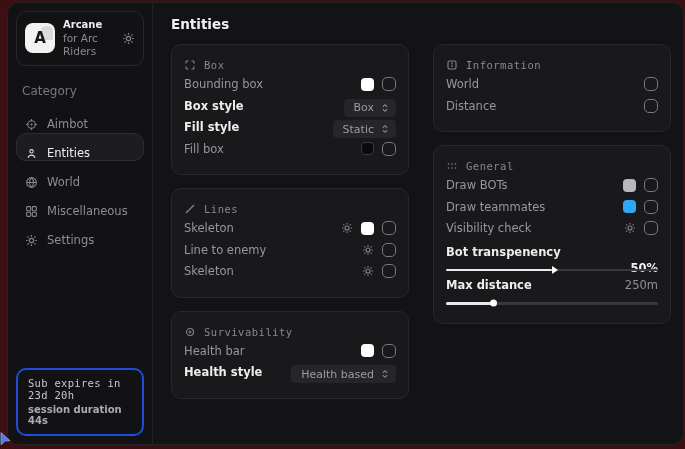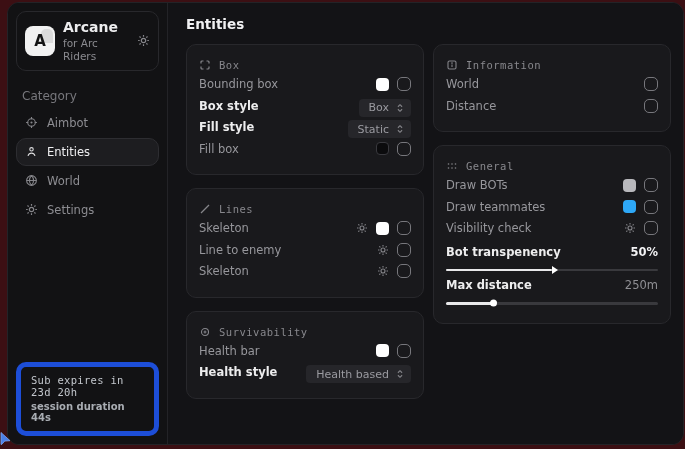--- a/index.html
+++ b/index.html
@@ -20,46 +20,46 @@
   }
   .logo {
     width:30px; height:30px; border-radius:8px; background:#f2f2f2;
     display:flex; align-items:center; justify-content:center;
     color:#141414; font-weight:bold; font-size:15px; position:relative; overflow:hidden;
   }
   .logo::after{ content:""; position:absolute; right:2px; top:3px; width:12px; height:14px;
     background:#c9c9c9; border-radius:5px 5px 0 0; opacity:.55; }
   .logo span{ position:relative; z-index:1; }
   .brand-text { flex:1; line-height:1.25; }
-  .brand-title { color:#ececee; font-size:14px; font-weight:bold; }
+  .brand-title { color:#ececee; font-size:10px; font-weight:bold; }
   .brand-sub { color:#8b8b90; font-size:10.5px; }
   .icon { display:inline-flex; align-items:center; justify-content:center; color:#85858a; }
   .icon svg { display:block; }
 
   .cat-label { color:#77777c; font-size:12px; margin:10px 14px 6px; }
 
   .nav { display:flex; flex-direction:column; padding:0 8px; }
   .nav-item {
-    display:flex; align-items:center; gap:9px; height:28px; padding:0 8px;
+    display:flex; align-items:flex-end; gap:9px; height:28px; padding:0 8px;
     color:#8d8d92; font-size:11.5px; border-radius:10px; border:1px solid transparent;
     margin-bottom:1px; cursor:default;
   }
   .nav-item.selected { background:#1d1d20; border-color:#2d2d31; color:#efeff1; }
 
   .sidebar-footer {
-    margin:auto 8px 8px; padding:7px 10px 8px; border:5px solid #1d4ed8; border-radius:10px;
+    margin:auto 8px 8px; padding:7px 10px 8px; border:2px solid #1d4ed8; border-radius:10px;
   }
   .sub-line1 { font-family:"DejaVu Sans Mono","Liberation Mono",monospace;
     color:#c3c7cd; font-size:10.5px; letter-spacing:.3px; }
   .sub-line2 { color:#a9adb3; font-size:10px; margin-top:3px; font-weight:bold; }
 
   
   .main { flex:1; background:#131316; border-left:1px solid #232327; padding:13px 12px 12px 18px; }
   .page-title { color:#f0f0f2; font-size:13.5px; font-weight:bold; margin-bottom:12px; }
-  .columns { display:flex; gap:9px; }
+  .columns { display:flex; gap:24px; }
   .col { width:238px; display:flex; flex-direction:column; gap:13px; }
 
   .panel { background:#19191c; border:1px solid #28282c; border-radius:10px; padding:10px 12px 11px; }
   .panel-header { display:flex; align-items:center; gap:8px; height:20px; margin-bottom:2px;
     color:#88888d; font-family:"DejaVu Sans Mono","Liberation Mono",monospace; font-size:10.5px; letter-spacing:.5px; }
 
   .row { display:flex; align-items:flex-start; height:21.5px; }
   .row-label { flex:1; font-size:11.5px; color:#97979c; }
   .row-label.bright { color:#ededee; font-weight:700; }
   .controls { display:flex; align-items:center; gap:8px; }
@@ -72,21 +72,21 @@
 
   .checkbox { width:14px; height:14px; border:1.5px solid #77777c; border-radius:5px; background:transparent; }
 
   .dropdown {
     display:flex; align-items:center; gap:6px; background:#26262a; border-radius:4px;
     height:18px; padding:0 6px 0 10px; color:#9a9aa0; font-size:11px;
   }
 
   .slider-row { margin-top:2px; }
   .slider-value { font-size:11.5px; color:#8f8f94; }
-  .slider-value.bright { color:#f2f2f4; font-weight:600; }
+  .slider-value.bright { color:#f2f2f4; font-weight:600;margin-top:16px; }
   .slider-track { position:relative; height:2.5px; background:#39393d; border-radius:2px; margin:6px 0 7px; }
   .slider-fill { position:absolute; left:0; top:0; bottom:0; background:#e8e8ea; border-radius:2px; }
   .thumb-arrow { position:absolute; right:-6px; top:50%; transform:translateY(-50%);
     width:0; height:0; border-top:4px solid transparent; border-bottom:4px solid transparent; border-left:6px solid #ffffff; }
   .thumb-dot { position:absolute; right:-4px; top:50%; transform:translateY(-50%);
     width:7px; height:7px; border-radius:50%; background:#ffffff; }
 
   .cursor { position:absolute; left:0; bottom:0; z-index:9; }
 </style>
 </head>
@@ -139,20 +139,31 @@
       <div class="nav-item">
         <span class="icon">
           <svg width="13" height="13" viewBox="0 0 24 24" fill="none" stroke="currentColor" stroke-width="2">
             <circle cx="12" cy="12" r="9"></circle>
               <path d="M3 12h18M12 3c2.6 2.5 3.8 5.6 3.8 9S14.6 18.5 12 21M12 3C9.4 5.5 8.2 8.6 8.2 12s1.2 6.5 3.8 9"></path>
           </svg>
         </span>
         <span>World</span>
       </div>
 
+      <div class="nav-item">
+        <span class="icon">
+          <svg width="13" height="13" viewBox="0 0 24 24" fill="none" stroke="currentColor" stroke-width="2">
+            <rect x="3" y="3" width="7.5" height="7.5" rx="1.5"></rect>
+              <rect x="13.5" y="3" width="7.5" height="7.5" rx="1.5"></rect>
+            <rect x="3" y="13.5" width="7.5" height="7.5" rx="1.5"></rect>
+              <rect x="13.5" y="13.5" width="7.5" height="7.5" rx="1.5"></rect>
+          </svg>
+        </span>
+        <span>Miscellaneous</span>
+      </div>
 
       <div class="nav-item">
         <span class="icon">
           <svg width="13" height="13" viewBox="0 0 24 24" fill="none" stroke="currentColor" stroke-width="2.2">
             <circle cx="12" cy="12" r="4"></circle>
               <path d="M12 2v3M12 19v3M2 12h3M19 12h3M4.6 4.6l2.2 2.2M17.2 17.2l2.2 2.2M19.4 4.6l-2.2 2.2M6.8 17.2l-2.2 2.2"></path>
           </svg>
         </span>
         <span>Settings</span>
       </div>

